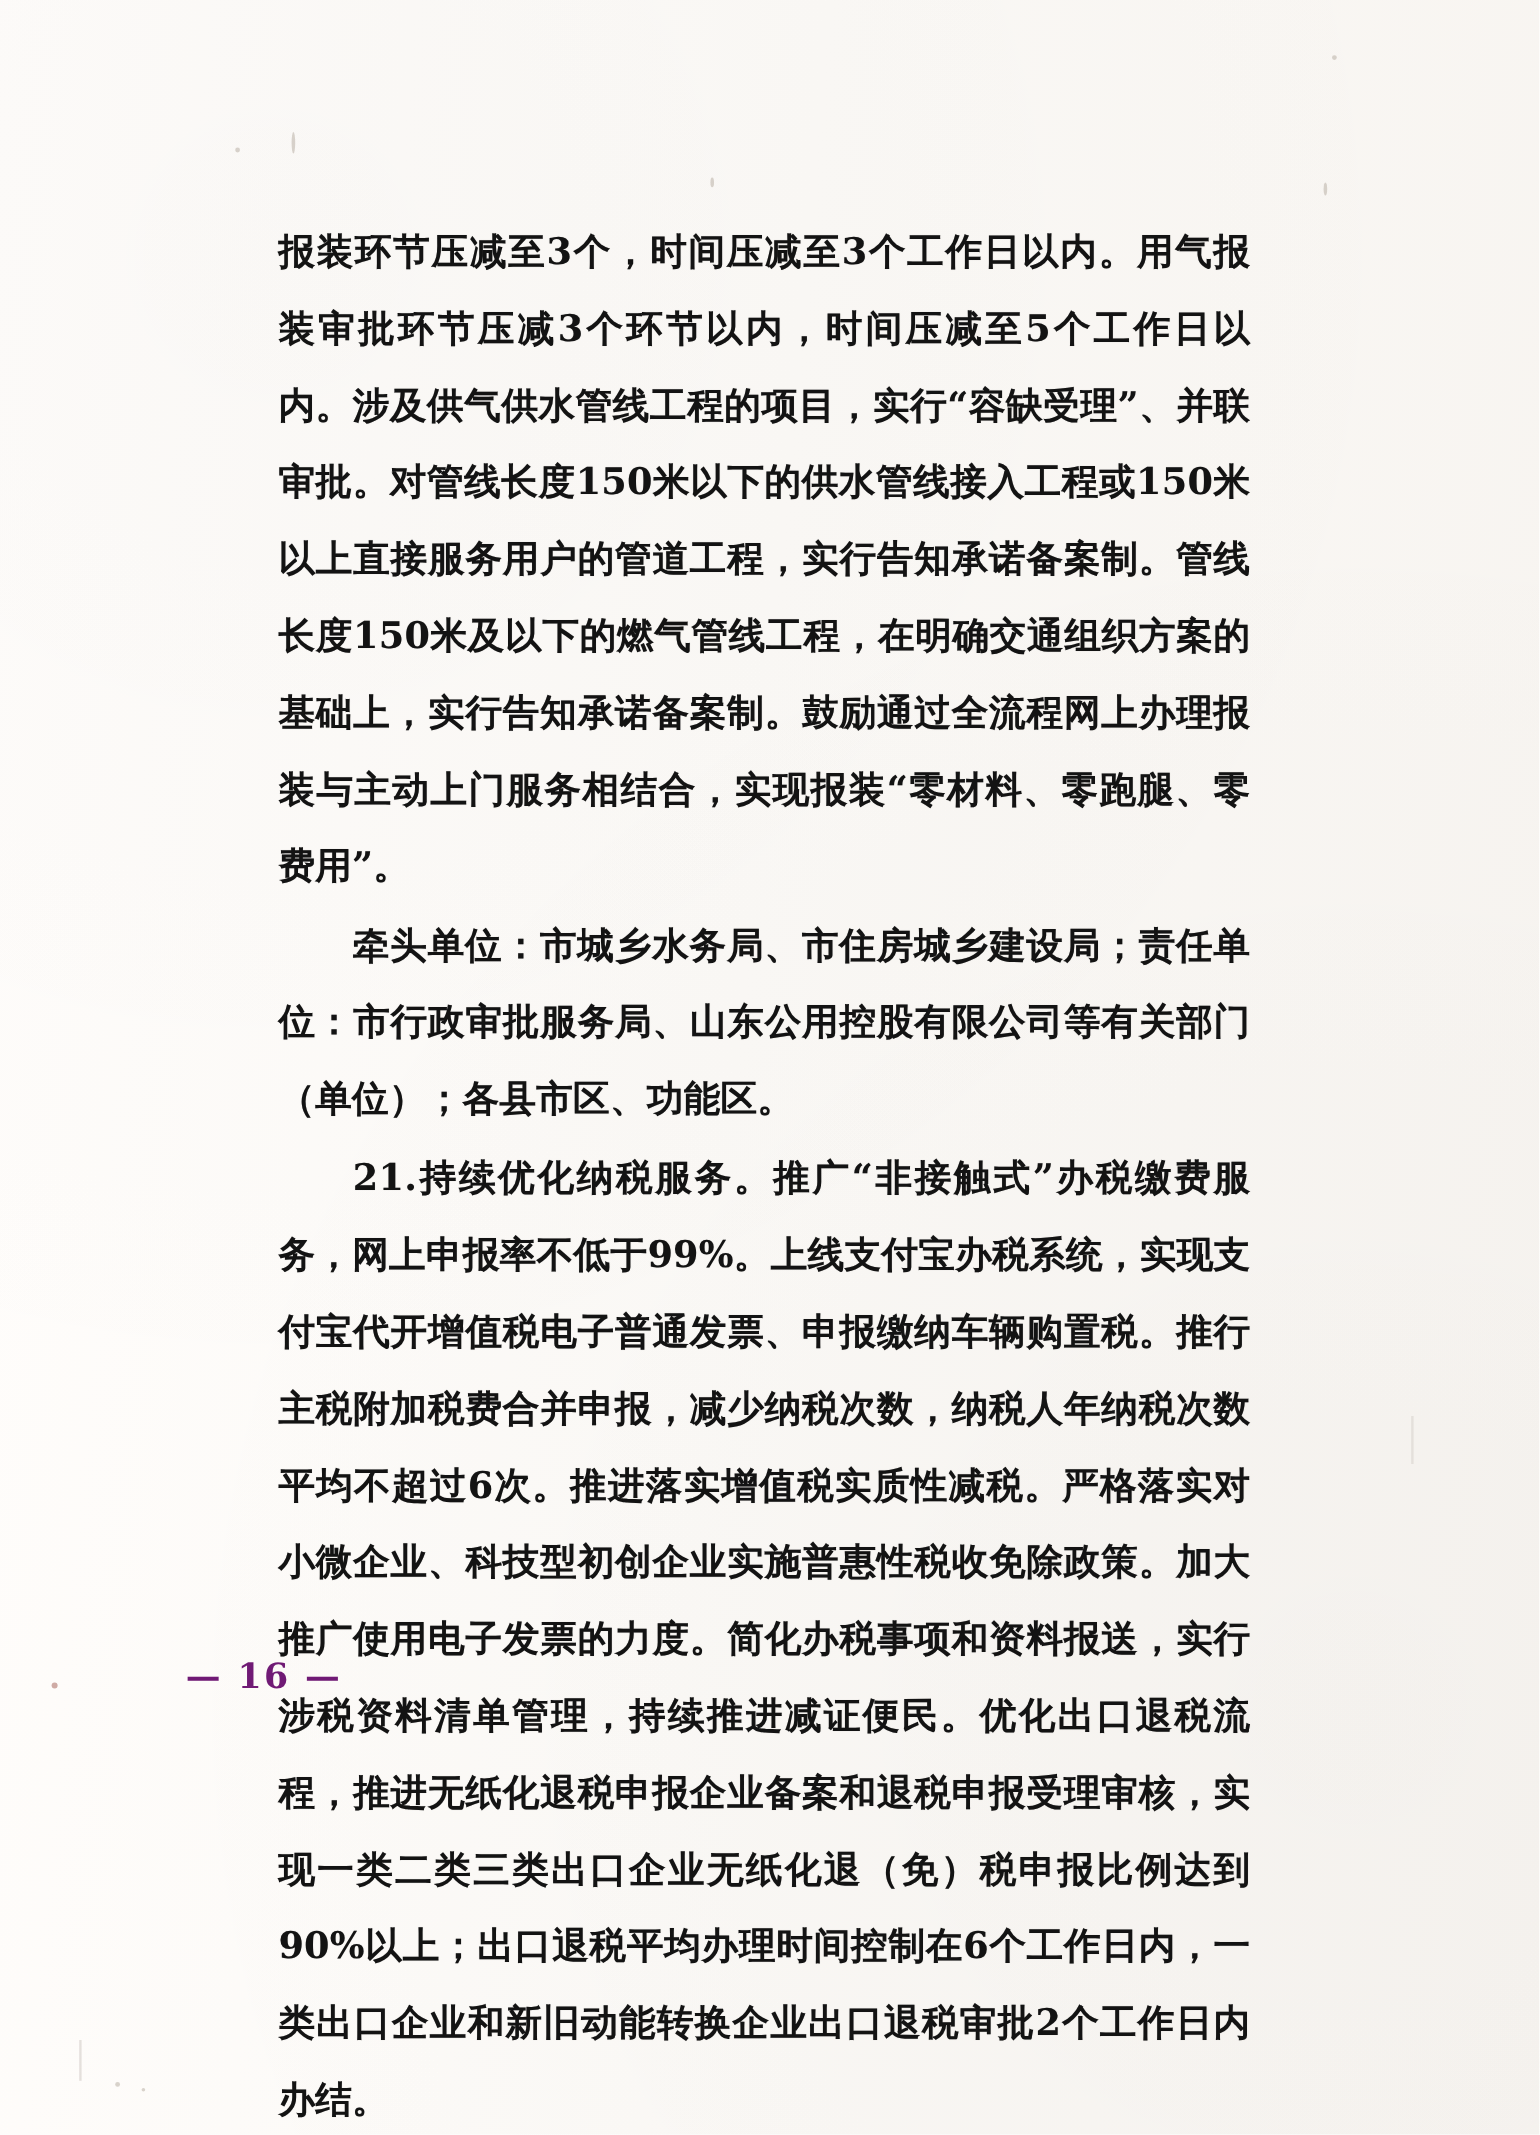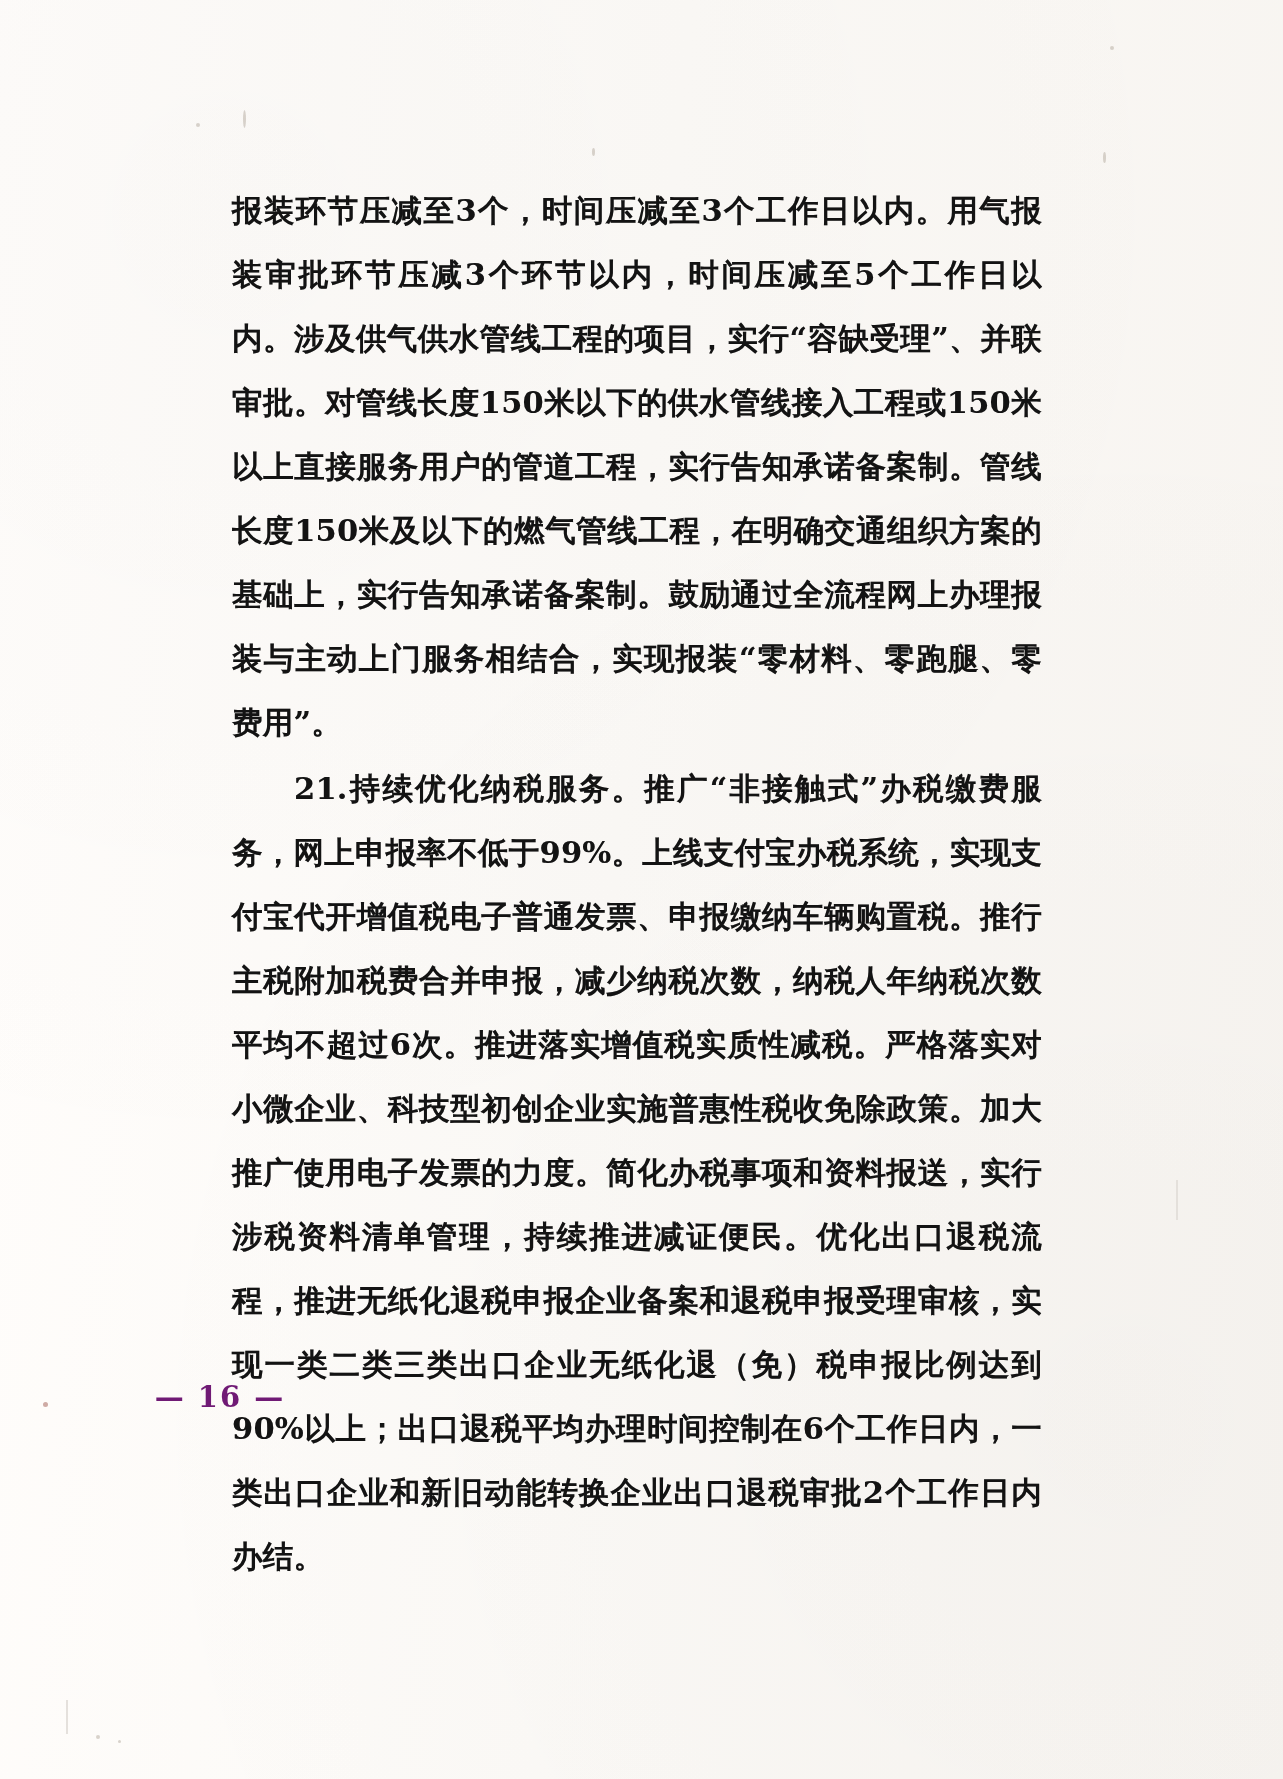--- a/index.html
+++ b/index.html
@@ -81,17 +81,18 @@
   <div class="speck" style="left:1103px;top:152px;width:3px;height:11px;"></div>
   <div class="speck" style="left:592px;top:148px;width:3px;height:8px;"></div>
   <div class="speck" style="left:43px;top:1402px;width:5px;height:5px;background:#a8675f;"></div>
   <div class="speck" style="left:96px;top:1735px;width:4px;height:4px;"></div>
   <div class="speck" style="left:118px;top:1740px;width:3px;height:3px;"></div>
   <div class="edge-mark" style="left:66px;top:1700px;width:2px;height:34px;opacity:.25;"></div>
   <div class="edge-mark" style="left:1176px;top:1180px;width:2px;height:40px;opacity:.18;"></div>
 
   <div class="content">
     <p class="body-par">报装环节压减至3个，时间压减至3个工作日以内。用气报装审批环节压减3个环节以内，时间压减至5个工作日以内。涉及供气供水管线工程的项目，实行“容缺受理”、并联审批。对管线长度150米以下的供水管线接入工程或150米以上直接服务用户的管道工程，实行告知承诺备案制。管线长度150米及以下的燃气管线工程，在明确交通组织方案的基础上，实行告知承诺备案制。鼓励通过全流程网上办理报装与主动上门服务相结合，实现报装“零材料、零跑腿、零费用”。</p>
+    <p class="body-par indent">牵头单位：市城乡水务局、市住房城乡建设局；责任单位：市行政审批服务局、山东公用控股有限公司等有关部门（单位）；各县市区、功能区。</p>
     <p class="body-par indent">21.持续优化纳税服务。推广“非接触式”办税缴费服务，网上申报率不低于99%。上线支付宝办税系统，实现支付宝代开增值税电子普通发票、申报缴纳车辆购置税。推行主税附加税费合并申报，减少纳税次数，纳税人年纳税次数平均不超过6次。推进落实增值税实质性减税。严格落实对小微企业、科技型初创企业实施普惠性税收免除政策。加大推广使用电子发票的力度。简化办税事项和资料报送，实行涉税资料清单管理，持续推进减证便民。优化出口退税流程，推进无纸化退税申报企业备案和退税申报受理审核，实现一类二类三类出口企业无纸化退（免）税申报比例达到90%以上；出口退税平均办理时间控制在6个工作日内，一类出口企业和新旧动能转换企业出口退税审批2个工作日内办结。</p>
   </div>
 
   <div class="page-number">— 16 —</div>
 </div>
 
 </body></html>

